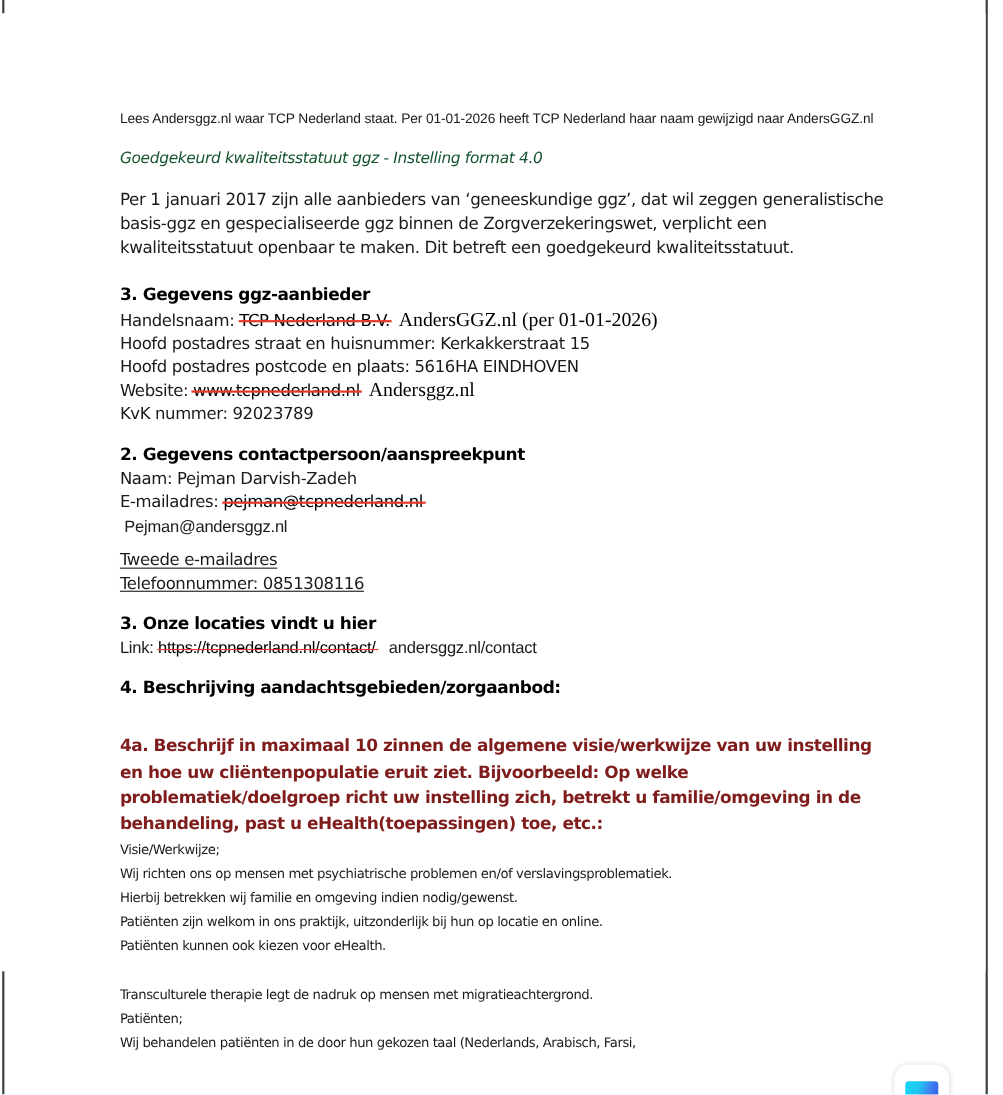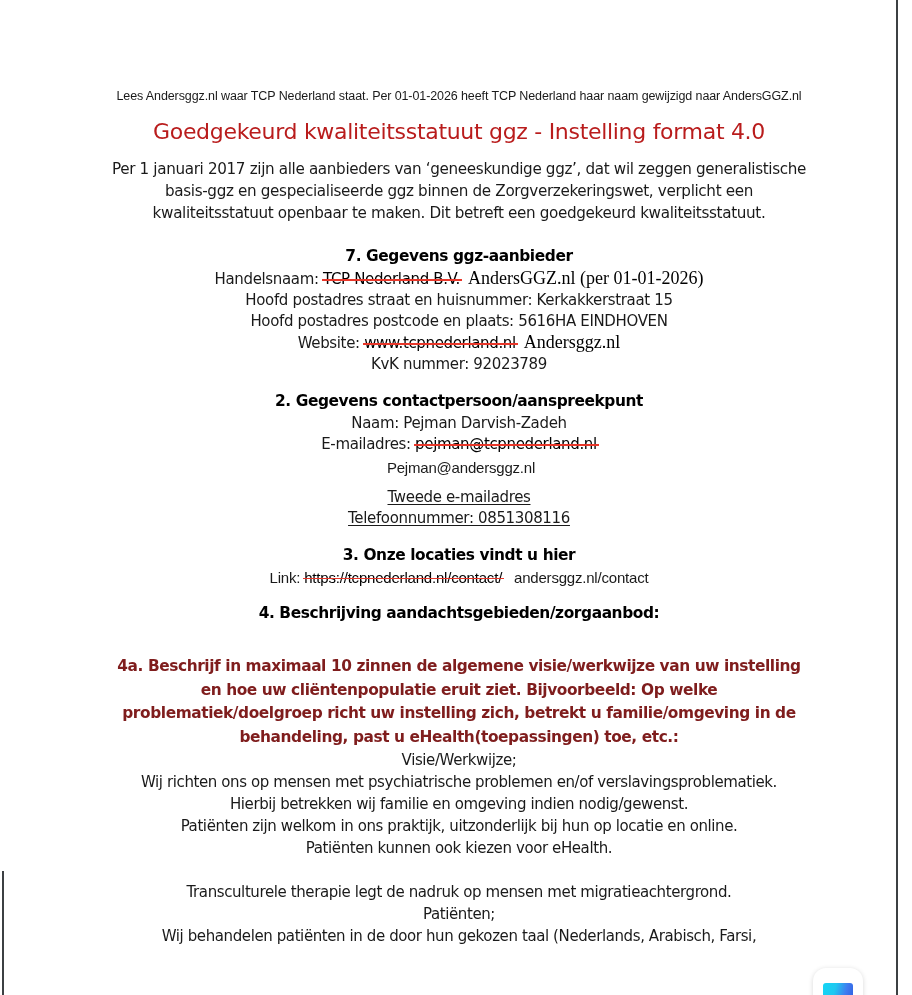--- a/index.html
+++ b/index.html
@@ -26,26 +26,25 @@
     width: 2px;
     background: #3c4043;
   }
   .edge-rule.left  { left: 2px; }
   .edge-rule.right { left: 896px; }
 
   
   .page {
     position: absolute;
     left: 0;
-    top: 0;
+    top: 12px;
     width: 896px;
     height: 871px;
     background: #ffffff;
     box-sizing: border-box;
-    text-align: center;
   }
 
   .content {
     position: absolute;
     left: 109px;
     top: 88px;
     width: 700px;
   }
 
   
@@ -53,26 +52,27 @@
     font-family: "Liberation Sans", sans-serif;
     font-size: 12.5px;
     line-height: 16px;
     color: #1a1a1a;
     margin: 0 0 14px 0;
     letter-spacing: -0.1px;
   }
 
   .doc-title {
     font-family: "DejaVu Sans", sans-serif;
-    font-size: 22px;
+    font-size: 14px;
     font-weight: 400;
     line-height: 28px;
-    color: #b91c1c;
+    color: #14532d;
     margin: 0 0 12px 0;
     letter-spacing: -0.3px;
+    font-style: italic;
   }
 
   .intro {
     font-family: "DejaVu Sans", sans-serif;
     font-size: 15.2px;
     line-height: 22px;
     color: #1a1a1a;
     margin: 0 0 22px 0;
     letter-spacing: -0.35px;
   }
@@ -112,21 +112,21 @@
     font-size: 15px;
     line-height: 21px;
     color: #1a1a1a;
     margin: 0;
     letter-spacing: -0.35px;
     white-space: pre-wrap;
   }
 
   .body-line {
     font-family: "DejaVu Sans", sans-serif;
-    font-size: 15px;
+    font-size: 12px;
     line-height: 22px;
     color: #1a1a1a;
     margin: 0;
     letter-spacing: -0.4px;
   }
 
   
   .struck {
     position: relative;
     color: #000000;
@@ -199,21 +199,21 @@
 <div class="page">
   <div class="content">
 
     <p class="notice">Lees Andersggz.nl waar TCP Nederland staat. Per 01-01-2026 heeft TCP Nederland haar naam gewijzigd naar AndersGGZ.nl</p>
 
     <h1 class="doc-title">Goedgekeurd kwaliteitsstatuut ggz - Instelling format 4.0</h1>
 
     <p class="intro">Per 1 januari 2017 zijn alle aanbieders van ‘geneeskundige ggz’, dat wil zeggen generalistische basis-ggz en gespecialiseerde ggz binnen de Zorgverzekeringswet, verplicht een kwaliteitsstatuut openbaar te maken. Dit betreft een goedgekeurd kwaliteitsstatuut.</p>
 
 
-    <h3 class="item-heading">7. Gegevens ggz-aanbieder</h3>
+    <h3 class="item-heading">3. Gegevens ggz-aanbieder</h3>
 
     <p class="line"><span>Handelsnaam: </span><span class="struck">TCP Nederland B.V.</span><span class="serif">&nbsp; </span><span class="serif">AndersGGZ.nl (per 01-01-2026)</span></p>
 
     <p class="line">Hoofd postadres straat en huisnummer: Kerkakkerstraat 15</p>
 
     <p class="line">Hoofd postadres postcode en plaats: 5616HA EINDHOVEN</p>
 
     <p class="line"><span>Website: </span><span class="struck">www.tcpnederland.nl</span><span class="serif">&nbsp; </span><span class="serif">Andersggz.nl</span></p>
 
     <p class="line">KvK nummer: 92023789</p>

